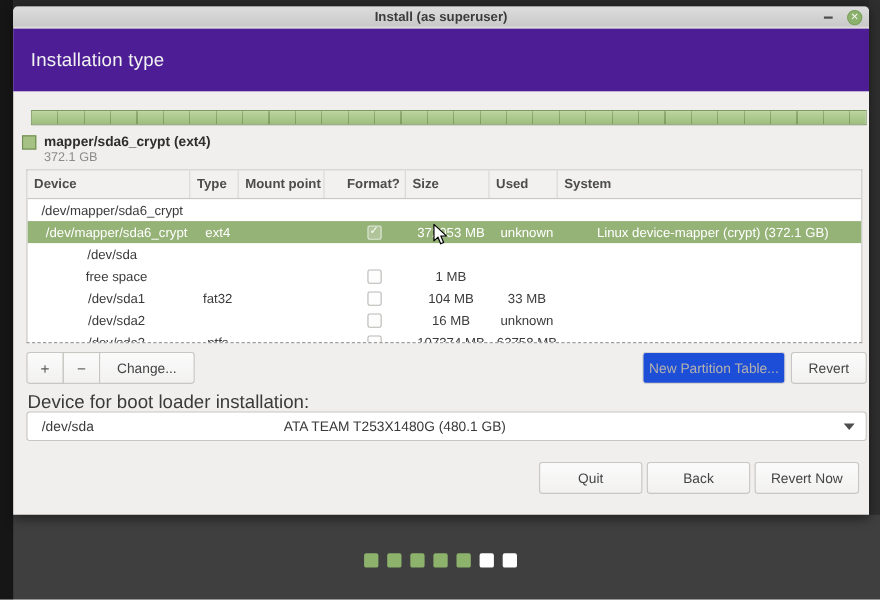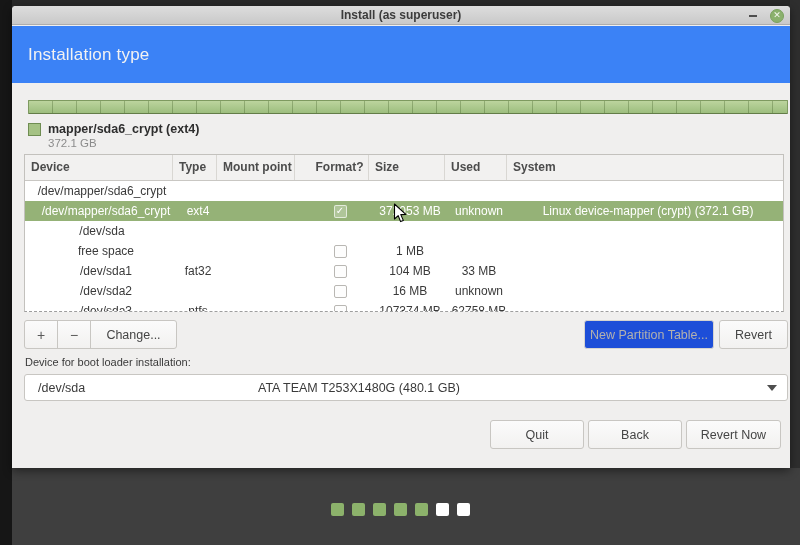--- a/index.html
+++ b/index.html
@@ -51,39 +51,39 @@
   .min-btn i { display: block; width: 8px; height: 2px; background: #4e4e4e; }
   .close-btn {
     width: 14px; height: 14px; border-radius: 50%;
     background: #8bb16d; border: 1px solid #7aa15c;
     color: #f4f7ef; font-size: 9px; font-weight: bold;
     display: flex; align-items: center; justify-content: center; line-height: 1;
   }
 
   .page-header {
     position: absolute; left: 0; top: 20px; width: 100%; height: 57px;
-    background: #3b82f6;
+    background: #4c1d95;
     display: flex; align-items: center;
   }
   .page-header h1 {
     font-size: 17px; font-weight: normal; color: #f2f2f2;
     padding-left: 16px; letter-spacing: .2px;
   }
 
   
   .part-bar {
     position: absolute; left: 16px; top: 94px; width: 760px; height: 14px;
     background-image:
       repeating-linear-gradient(to right, transparent 0, transparent 23px, rgba(40,70,15,.28) 23px, rgba(40,70,15,.28) 24px),
       linear-gradient(#bcd49e, #9dbe7e);
     border: 1px solid #7e9a60;
     border-bottom-color: #637d48;
     border-radius: 1px;
   }
-  .legend { position: absolute; left: 16px; top: 115px; display: flex; }
+  .legend { position: absolute; left: 8px; top: 115px; display: flex; }
   .legend .swatch {
     width: 13px; height: 13px; margin-top: 2px;
     background: #a5c284; border: 1px solid #6f8d52;
   }
   .legend .ltext { margin-left: 7px; }
   .legend .lname { font-size: 12.5px; font-weight: bold; color: #2e2e2e; line-height: 16px; }
   .legend .lsize { font-size: 11.5px; color: #8b8b8b; line-height: 13px; }
 
   
   .ptable {
@@ -136,21 +136,21 @@
   .btn-group .btn { height: 29px; border-radius: 0; margin-left: -1px; }
   .btn-group .btn:first-child { border-radius: 3px 0 0 3px; margin-left: 0; }
   .btn-group .btn:last-child { border-radius: 0 3px 3px 0; }
   .btn-sq { width: 34px; font-size: 14px; color: #5a5a5a; }
   .btn-change { width: 87px; text-align: right; }
   .btn-newtable { position: absolute; left: 572px; top: 314px; width: 130px; height: 29px; }
   .btn-revert   { position: absolute; left: 707px; top: 314px; width: 69px;  height: 29px; }
 
   .boot-label {
     position: absolute; left: 13px; top: 350px;
-    font-size: 11px; color: #3a3a3a;
+    font-size: 17px; color: #3a3a3a;
   }
   .combo {
     position: absolute; left: 12px; top: 368px; width: 764px; height: 27px;
     background: #ffffff; border: 1px solid #c8c6c2; border-radius: 3px;
     display: flex; align-items: center;
     font-size: 12.5px; color: #3a3a3a;
   }
   .combo .dev { padding-left: 13px; width: 233px; flex: none; }
   .combo .desc { flex: 1; }
   .combo .arrow {

